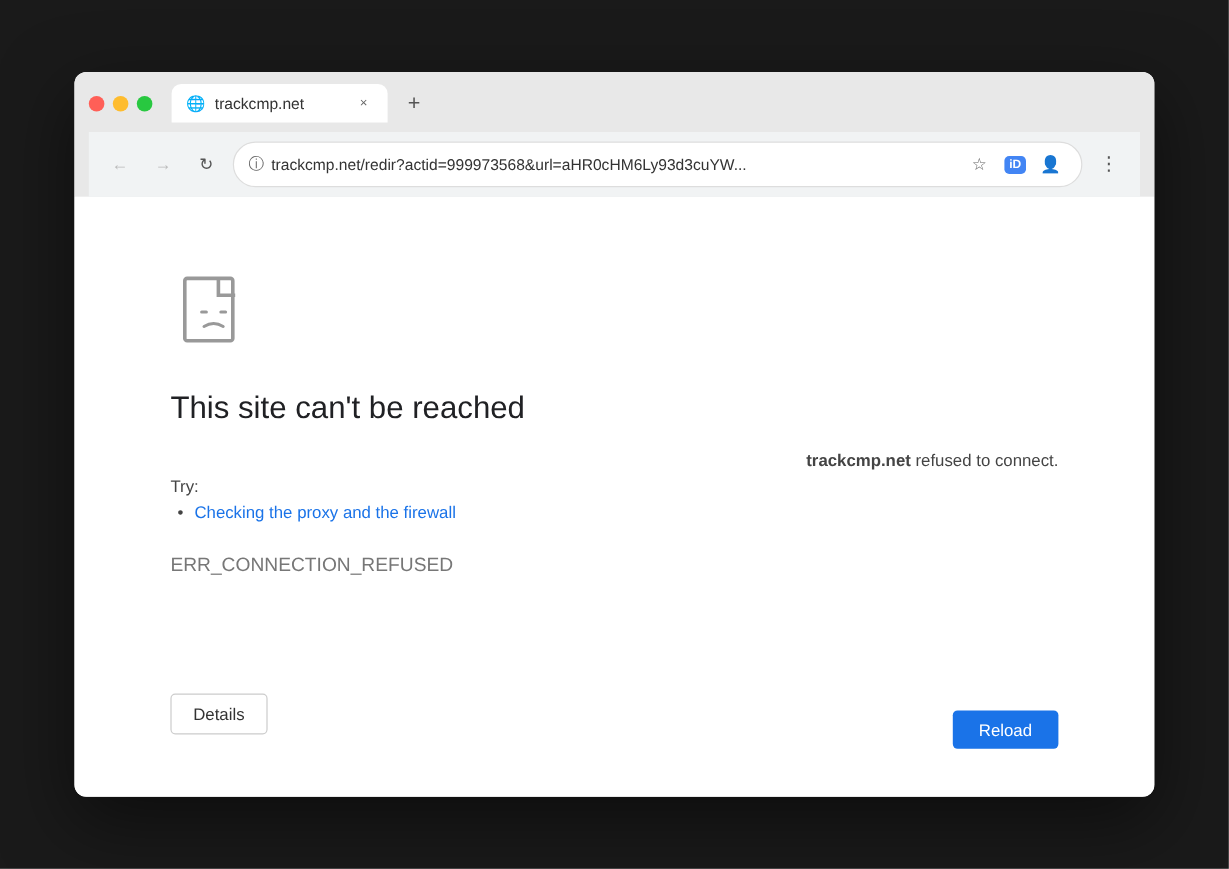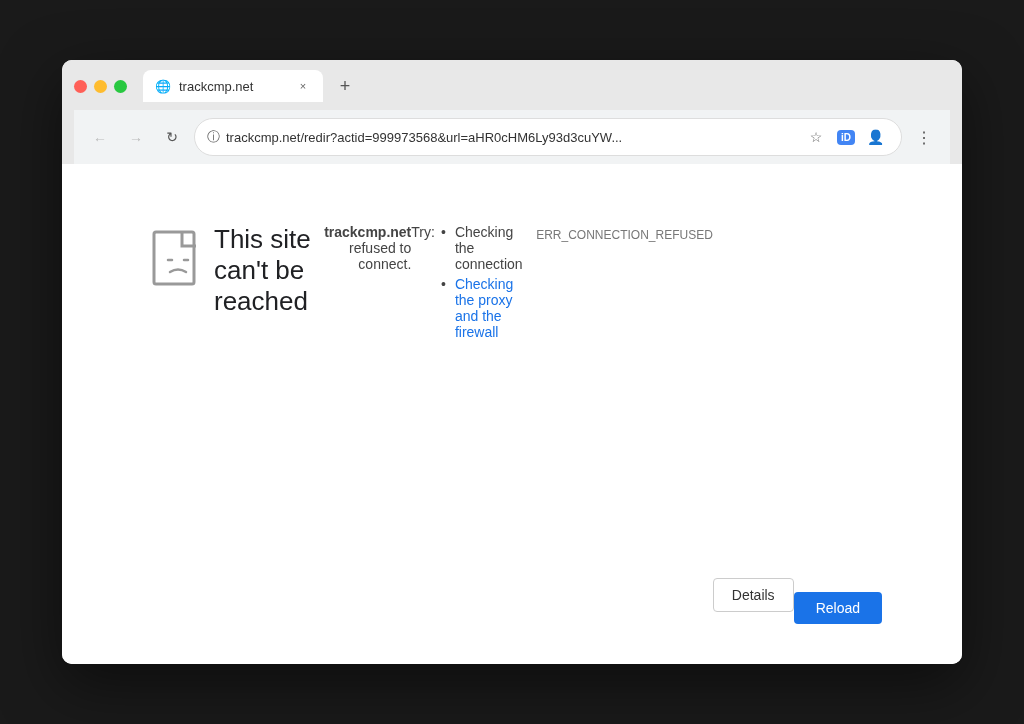--- a/index.html
+++ b/index.html
@@ -208,21 +208,21 @@
       border-radius: 4px;
       padding: 2px 4px;
     }
 
     
     .page-content {
       background: #fff;
       padding: 60px 80px 40px 80px;
       min-height: 500px;
       display: flex;
-      flex-direction: row;
+      flex-direction: column;
     }
 
     .error-icon {
       width: 72px;
       height: 72px;
       margin-bottom: 28px;
     }
 
     .error-icon svg {
       width: 72px;
@@ -272,21 +272,21 @@
       left: -14px;
       color: #444;
     }
 
     .suggestions-list li a {
       color: #1a73e8;
       text-decoration: none;
     }
 
     .error-code {
-      font-size: 12px;
+      font-size: 16px;
       color: #777;
       margin-top: 4px;
     }
 
     .page-footer {
       margin-top: auto;
       display: flex;
       justify-content: space-between;
       align-items: center;
       padding-top: 20px;
@@ -392,23 +392,20 @@
     <h1 class="error-title">This site can't be reached</h1>
 
     <p class="error-domain">
       <strong>trackcmp.net</strong><span> refused to connect.</span>
     </p>
 
     <p class="try-label">Try:</p>
 
     <ul class="suggestions-list">
       <li>
-        <span>Checking the connection</span>
-      </li>
-      <li>
         <a href="#">Checking the proxy and the firewall</a>
       </li>
     </ul>
 
     <p class="error-code">ERR_CONNECTION_REFUSED</p>
 
     <div class="page-footer">
       <button class="details-btn">Details</button>
       <button class="reload-btn">Reload</button>
     </div>

